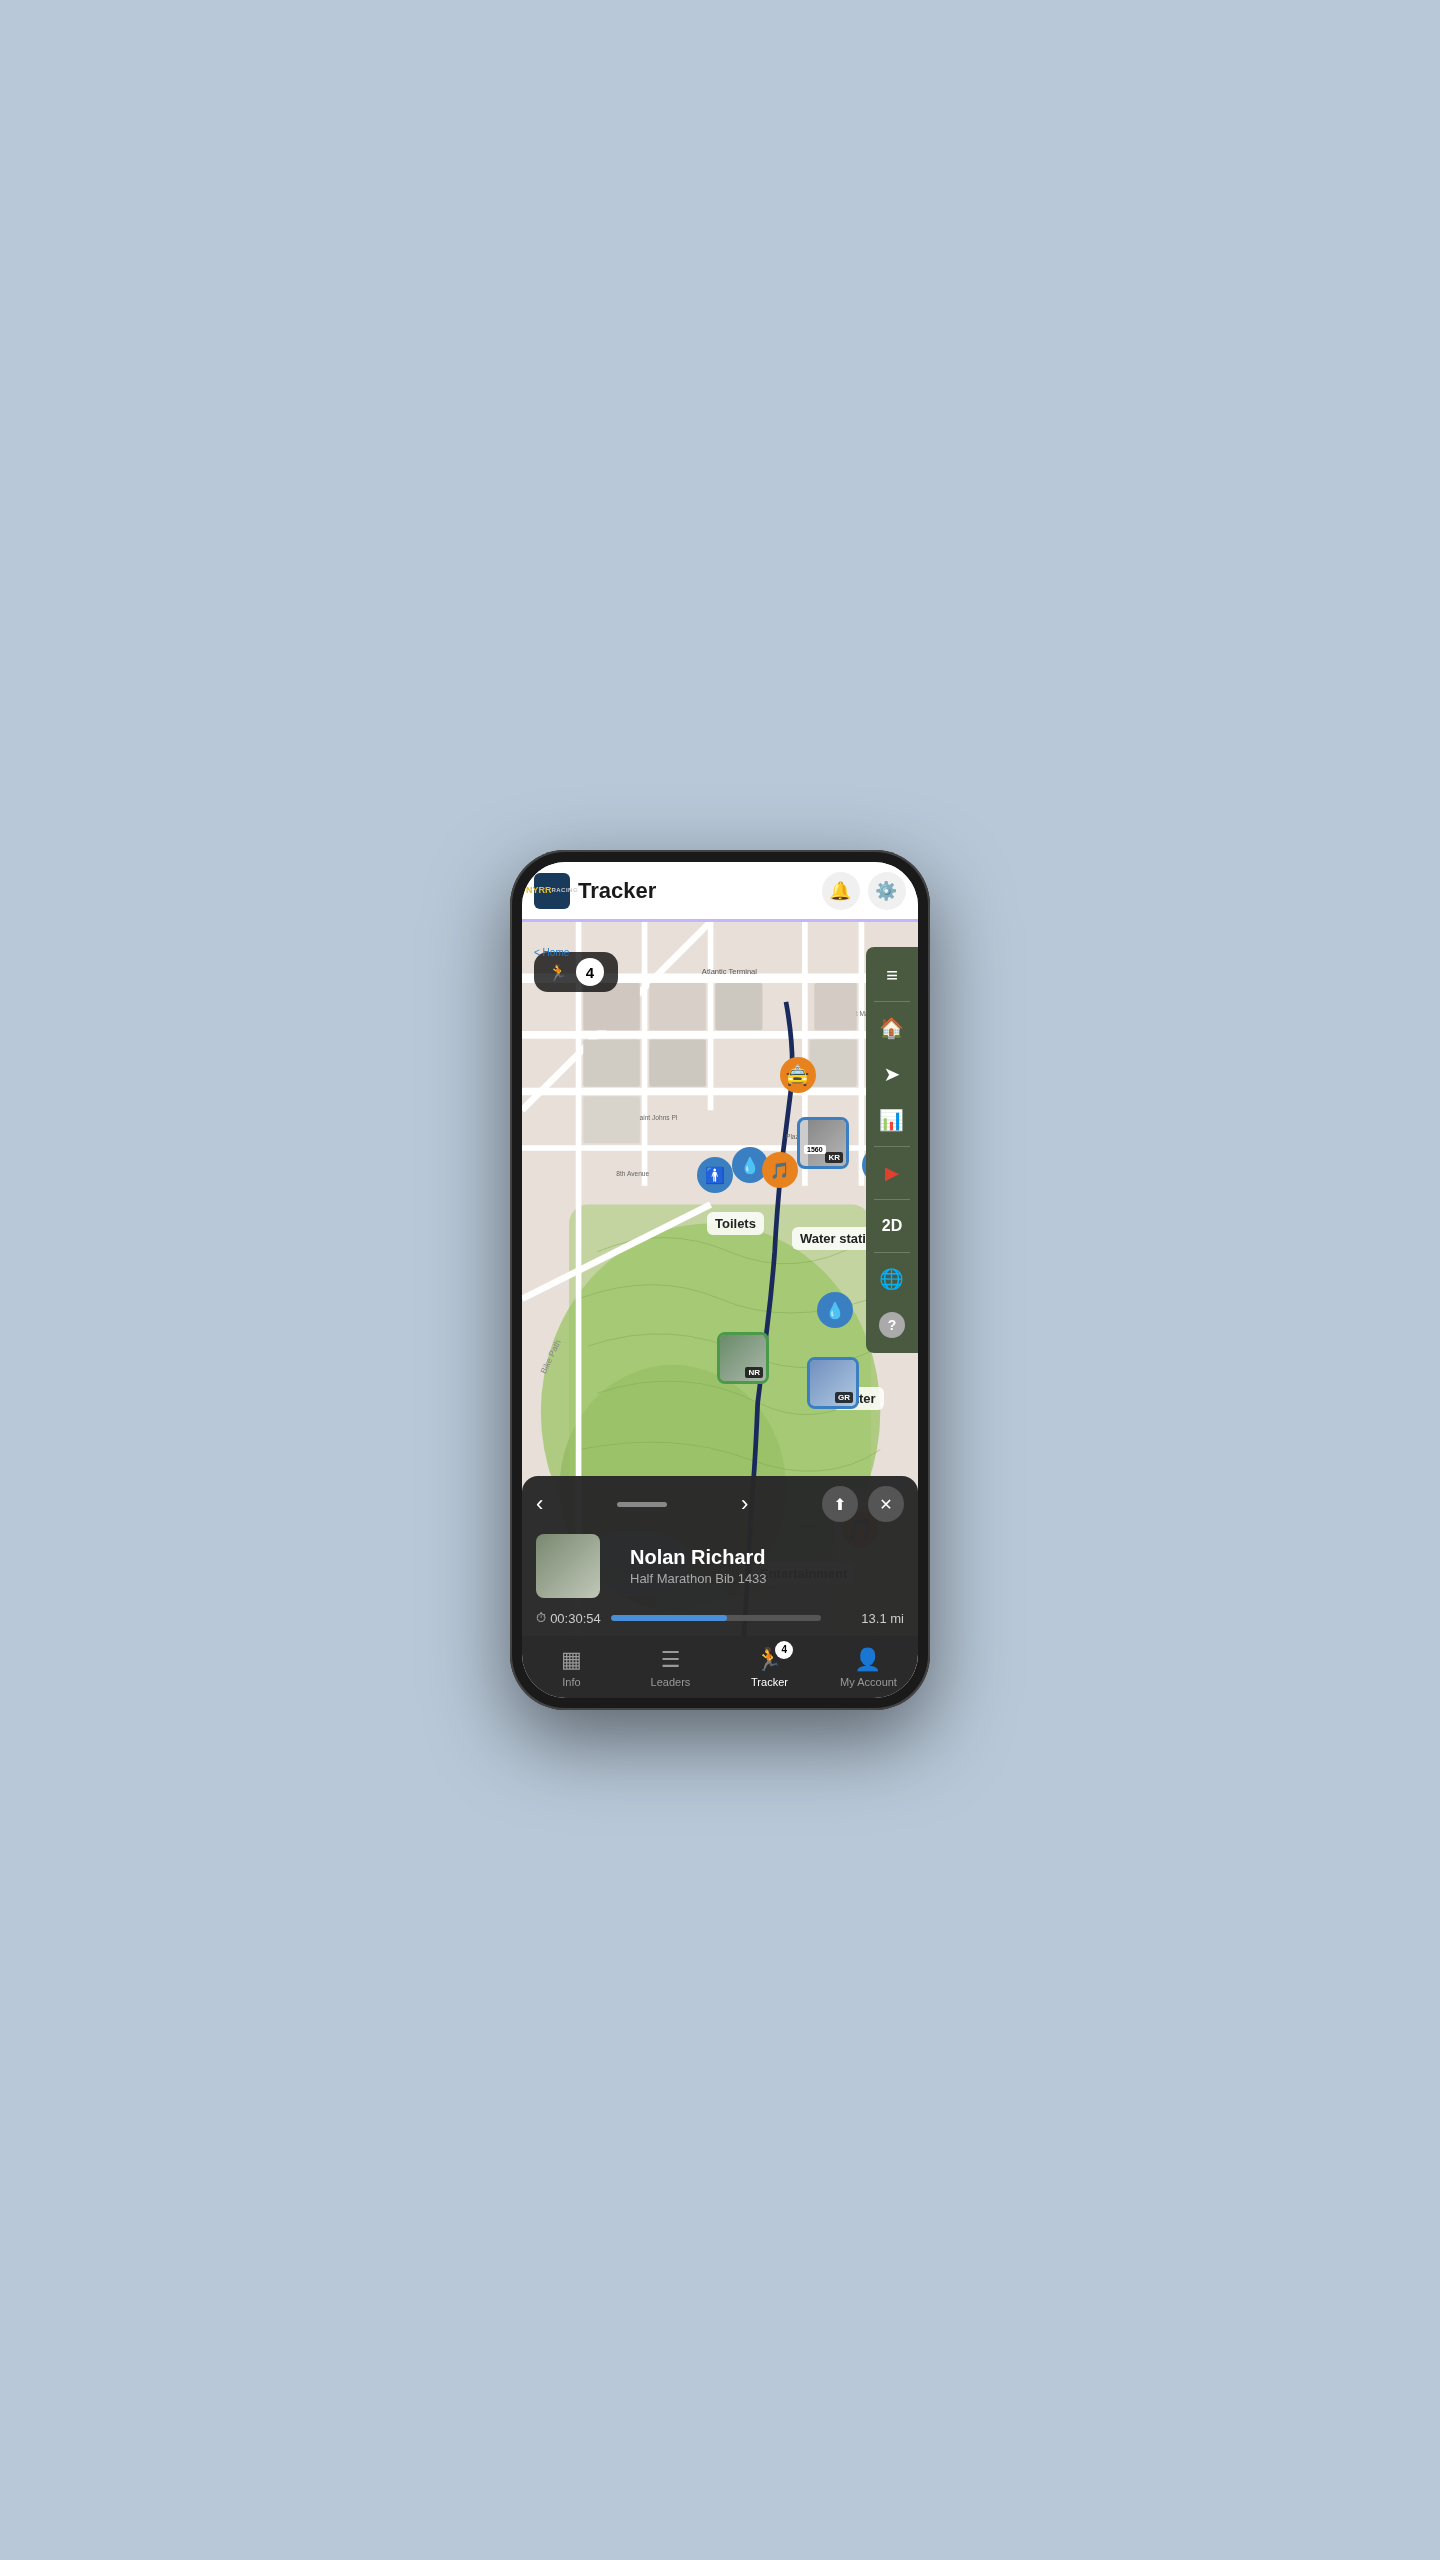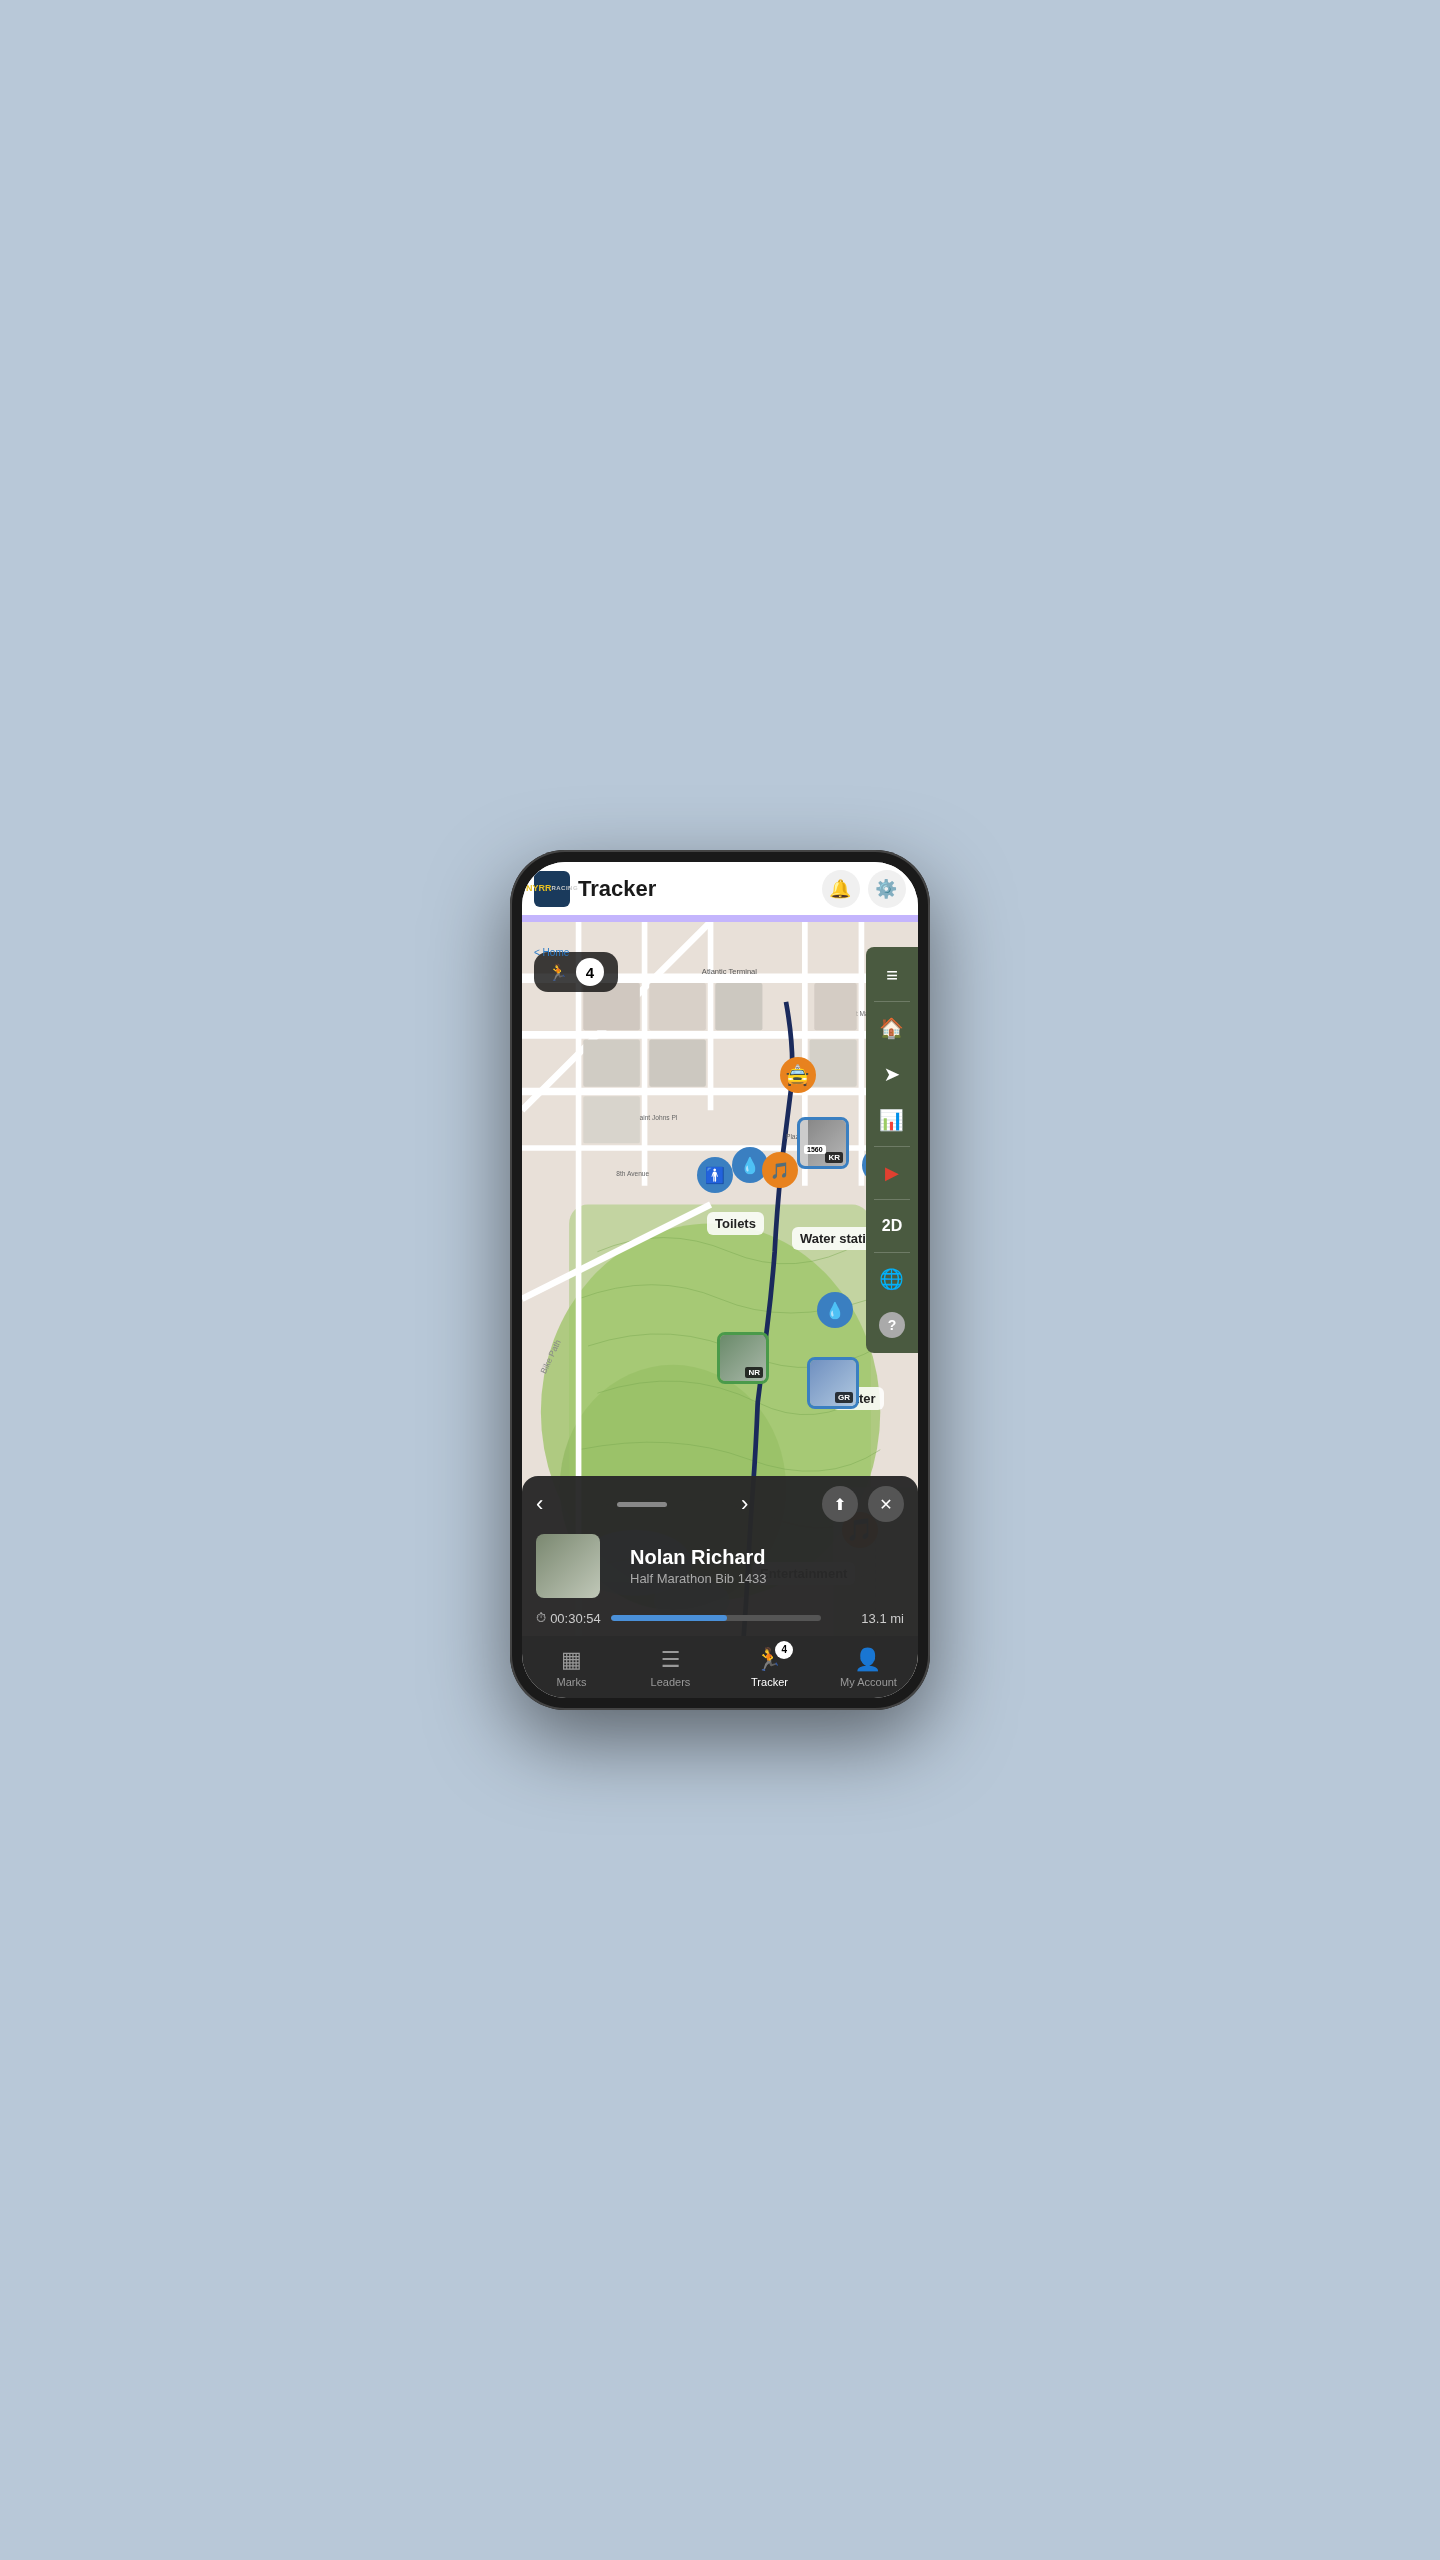--- a/index.html
+++ b/index.html
@@ -33,21 +33,21 @@
     
     .header {
       position: absolute;
       top: 0; left: 0; right: 0;
       height: 60px;
       background: rgba(255,255,255,0.95);
       display: flex;
       align-items: center;
       padding: 0 12px;
       z-index: 50;
-      border-bottom: 7px solid #c4b5fd;
+      border-bottom: 3px solid #c4b5fd;
     }
     .header-logo {
       width: 36px;
       height: 36px;
       background: #1a3a5c;
       border-radius: 6px;
       display: flex;
       align-items: center;
       justify-content: center;
       color: #fff;
@@ -571,21 +571,21 @@
         <div class="progress-bar-bg">
           <div class="progress-bar-fill" style="width: 55%;"></div>
         </div>
         <div class="card-distance">13.1 mi</div>
       </div>
     </div>
 
     <div class="tab-bar">
       <div class="tab-item">
         <span class="tab-icon">▦</span>
-        <span>Marks</span>
+        <span>Info</span>
       </div>
       <div class="tab-item">
         <span class="tab-icon">☰</span>
         <span>Leaders</span>
       </div>
       <div class="tab-item active">
         <div class="tab-badge-wrapper">
           <span class="tab-icon">🏃</span>
           <span class="tab-badge">4</span>
         </div>

